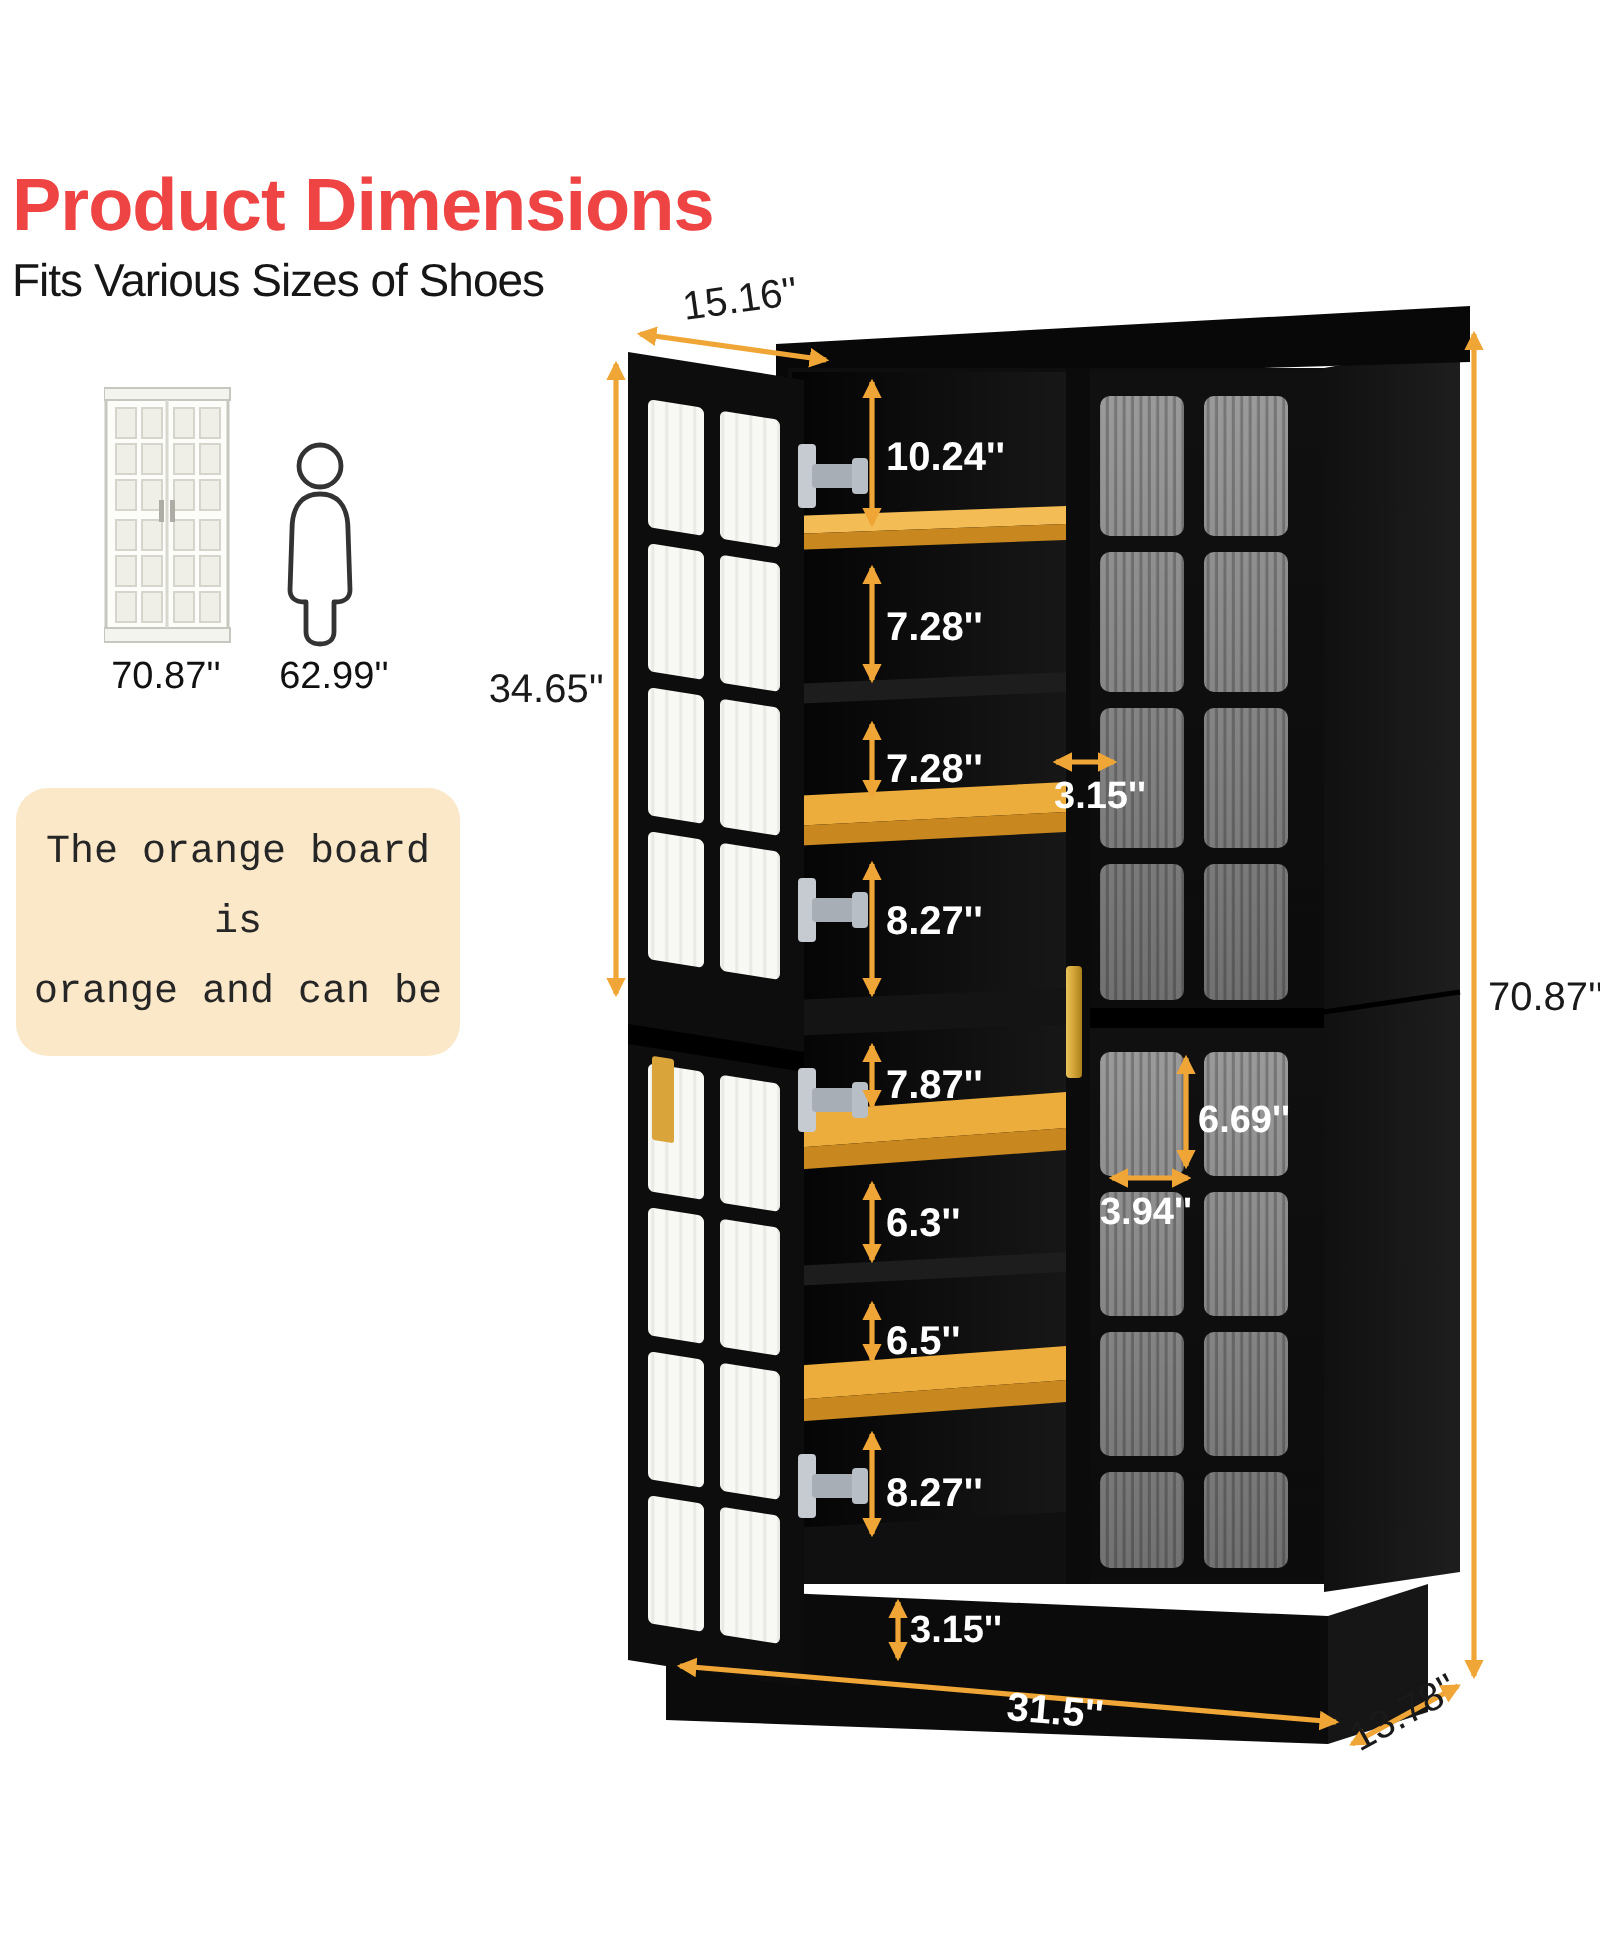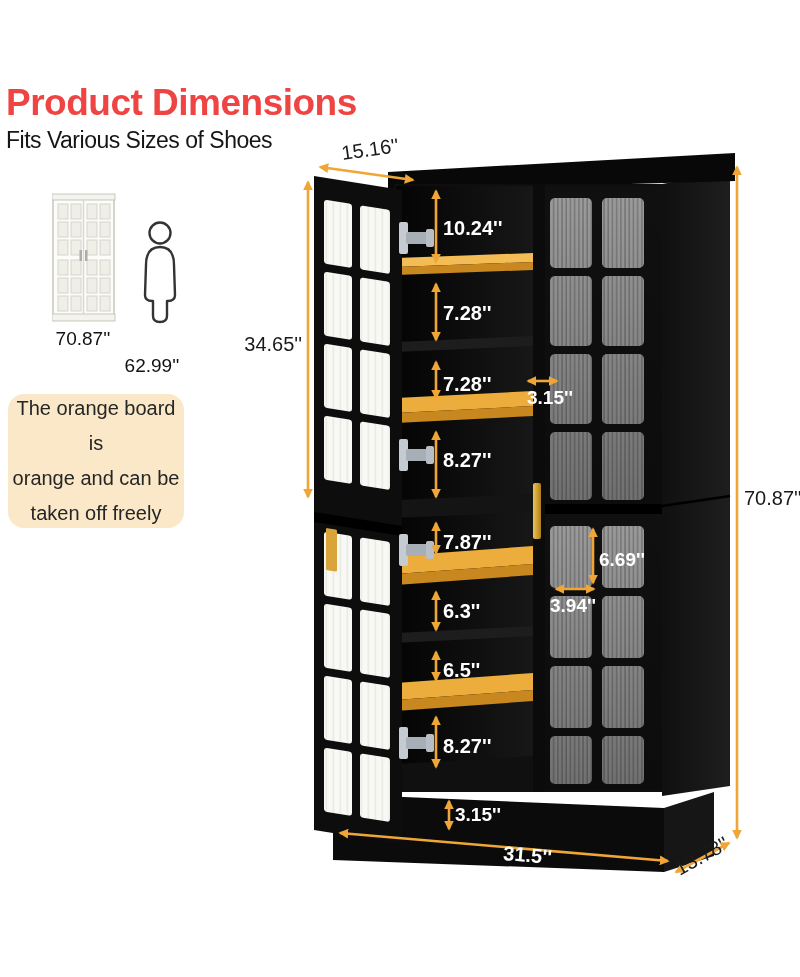--- a/index.html
+++ b/index.html
@@ -2,23 +2,23 @@
 <html><head>
 <meta charset="utf-8">
 <style>
   html,body{margin:0;padding:0;background:#ffffff;}
   .page{position:relative;width:800px;height:977px;background:#ffffff;overflow:hidden;
         font-family:"Liberation Sans",sans-serif;}
   .title{position:absolute;left:6px;top:82px;font-size:37px;font-weight:700;color:#ef4444;letter-spacing:-0.5px;}
   .subtitle{position:absolute;left:6px;top:127px;font-size:23px;font-weight:400;color:#161616;letter-spacing:-0.5px;}
   .ref-icon{position:absolute;}
   .ref-label{position:absolute;font-size:19px;color:#111;text-align:center;}
-  .note-box{position:absolute;left:8px;top:394px;width:176px;height:134px;background:#FAE8C8;border-radius:16px;
+  .note-box{position:absolute;left:8px;top:394px;width:222px;height:134px;background:#FAE8C8;border-radius:16px;
             display:flex;flex-direction:column;justify-content:center;align-items:center;
-            font-size:20px;line-height:35px;color:#262626;text-align:center;}
+            font-size:20px;line-height:35px;color:#262626;text-align:center;font-family:Liberation Mono, monospace;}
   .diagram{position:absolute;left:0;top:0;}
   text{font-family:"Liberation Sans",sans-serif;}
   .dim-w{fill:#ffffff;font-size:20px;font-weight:700;}
   .dim-ws{fill:#ffffff;font-size:19px;font-weight:700;}
   .dim-b{fill:#1a1a1a;font-size:20px;font-weight:400;}
   .arrow{stroke:#F0A636;stroke-width:2.6;fill:none;marker-start:url(#ah);marker-end:url(#ah);}
 </style>
 </head>
 <body>
 
@@ -61,26 +61,25 @@
     <rect x="27.5" y="58" width="2.5" height="11" fill="#ADADA5"></rect>
     <rect x="33" y="58" width="2.5" height="11" fill="#ADADA5"></rect>
   </svg>
   <div class="ref-label" style="left:40px;top:328px;width:86px;">70.87''</div>
 
   <svg class="ref-icon" style="left:137px;top:219px;" width="46" height="108" viewBox="0 0 46 108">
     <circle cx="23" cy="14" r="10.5" fill="#ffffff" stroke="#333333" stroke-width="2.4"></circle>
     <path d="M9,46 C9,33 15,28 23,28 C31,28 37,33 37,46 L38,76 C38,80 35,82 31,82 L30,82 L30,97
              C30,101 27,103 23,103 C19,103 16,101 16,97 L16,82 L15,82 C11,82 8,80 8,76 Z" fill="#ffffff" stroke="#333333" stroke-width="2.4" stroke-linejoin="round"></path>
   </svg>
-  <div class="ref-label" style="left:115px;top:328px;width:74px;margin-top:27px;">62.99''</div>
+  <div class="ref-label" style="left:130px;top:328px;width:74px;">62.99''</div>
 
   <div class="note-box">
     <span>The orange board is</span>
     <span>orange and can be</span>
-    <span>taken off freely</span>
   </div>
 
   <svg class="diagram" width="800" height="977" viewBox="0 0 800 977">
     <defs>
       <marker id="ah" viewBox="0 0 6 6" refX="5" refY="3" markerWidth="3.8" markerHeight="3.8" orient="auto-start-reverse" markerUnits="strokeWidth">
         <path d="M0,0 L6,3 L0,6 Z" fill="#F0A636"></path>
       </marker>
       <pattern id="ribbed" width="4.2" height="8" patternUnits="userSpaceOnUse">
         <rect width="4.2" height="8" fill="#9C9C9C"></rect>
         <rect x="2.7" width="1.5" height="8" fill="#787878"></rect>

